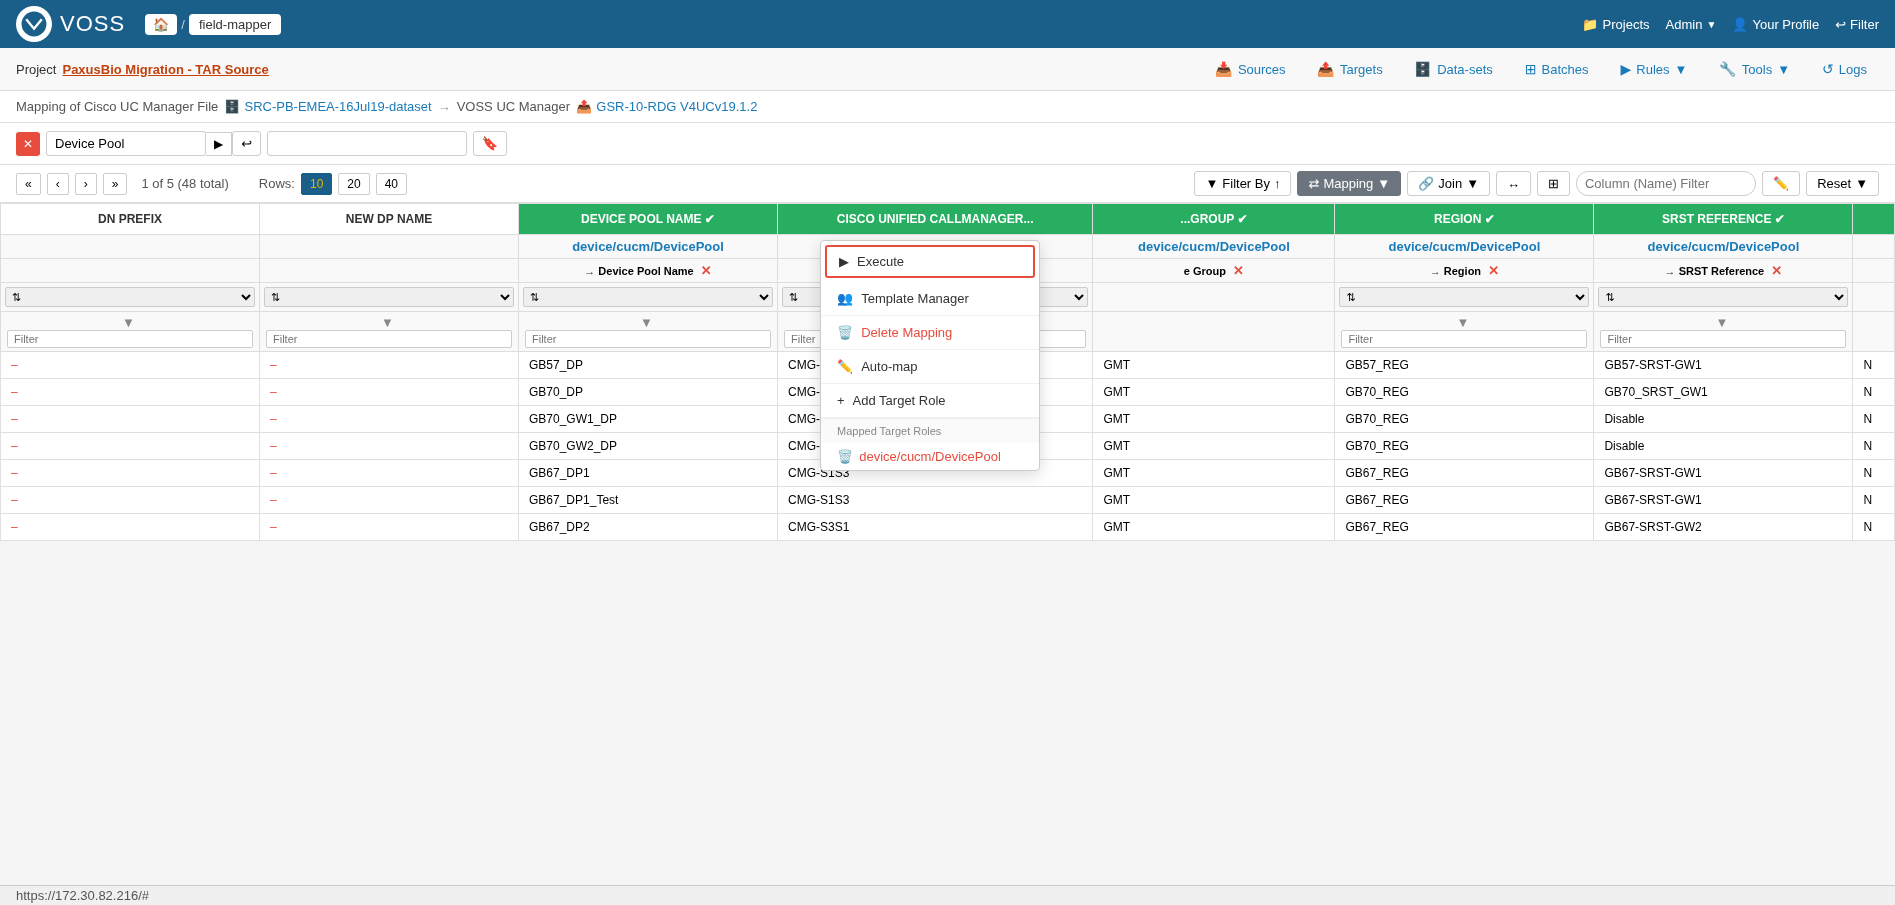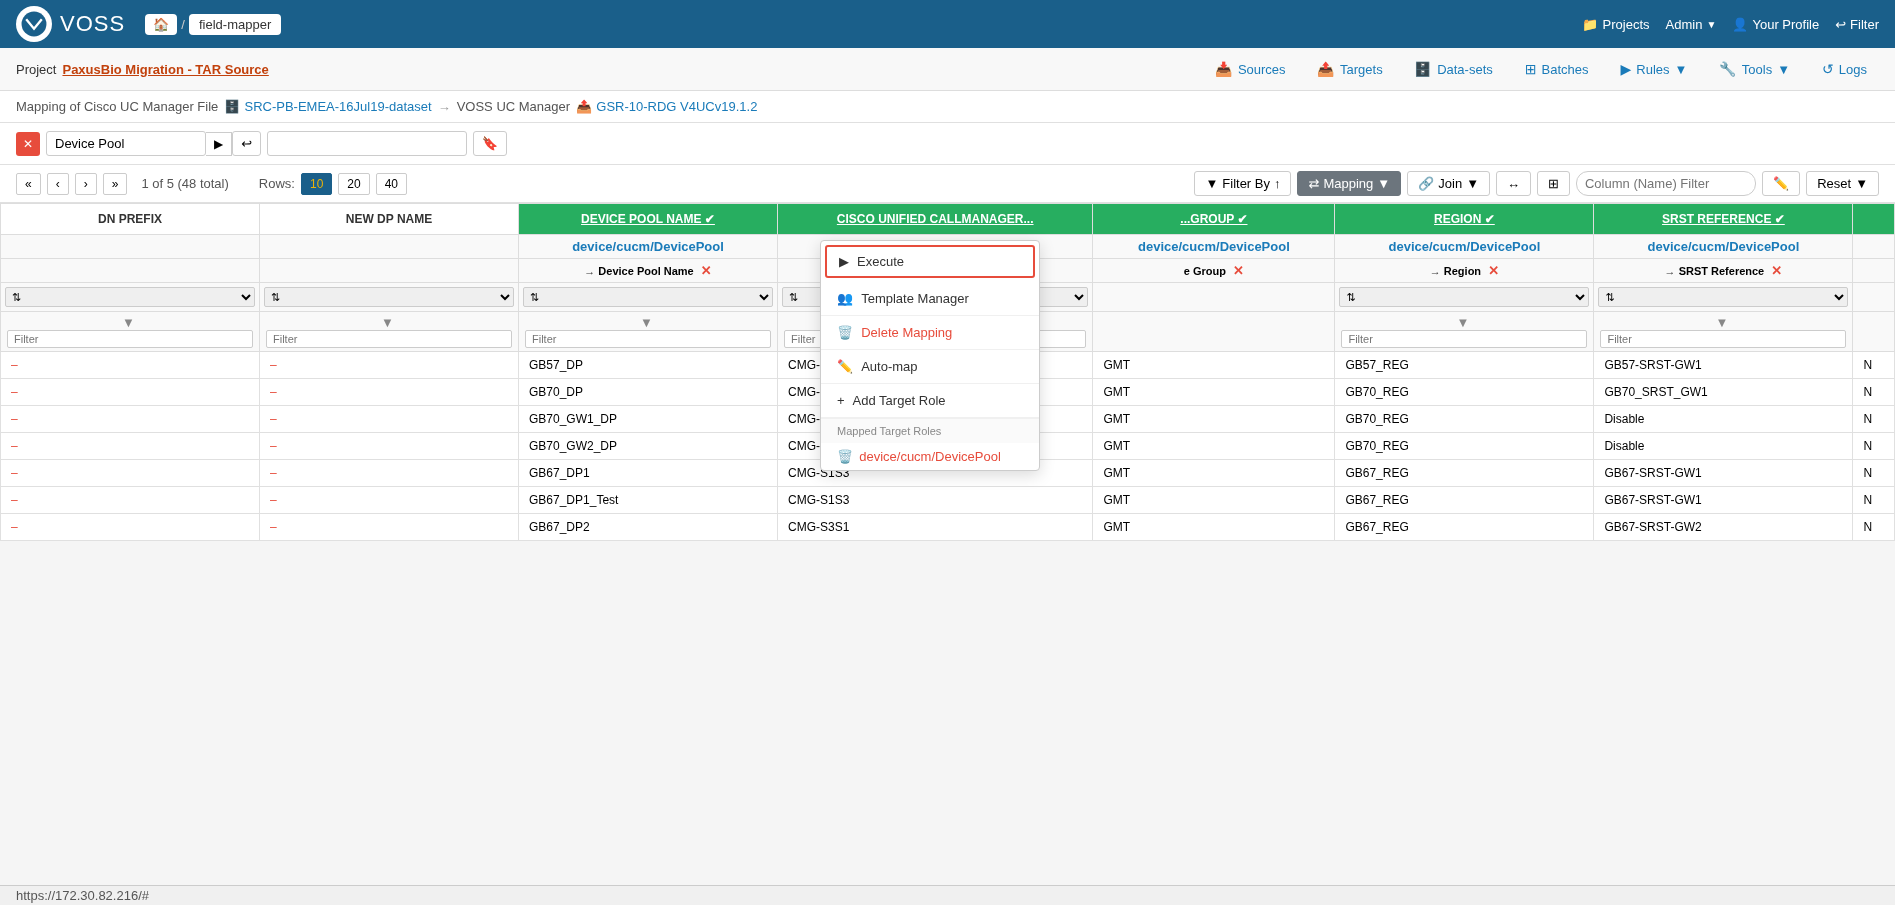--- a/index.html
+++ b/index.html
@@ -237,21 +237,21 @@
     thead tr.header-row th {
       padding: 8px 10px;
       border: 1px solid #ddd;
       font-size: 12px;
       font-weight: 600;
       text-align: center;
       white-space: nowrap;
       cursor: pointer;
     }
     th.col-white { background: white; color: #333; }
-    th.col-green { background: #27ae60; color: white; text-decoration: underline; }
+    th.col-green { background: #27ae60; color: white; }
 
     thead tr.sub-header th {
       padding: 4px 10px;
       border: 1px solid #ddd;
       font-size: 11px;
       color: #1a7bb9;
       text-align: center;
       background: #f9f9f9;
     }
     thead tr.mapping-row th {

